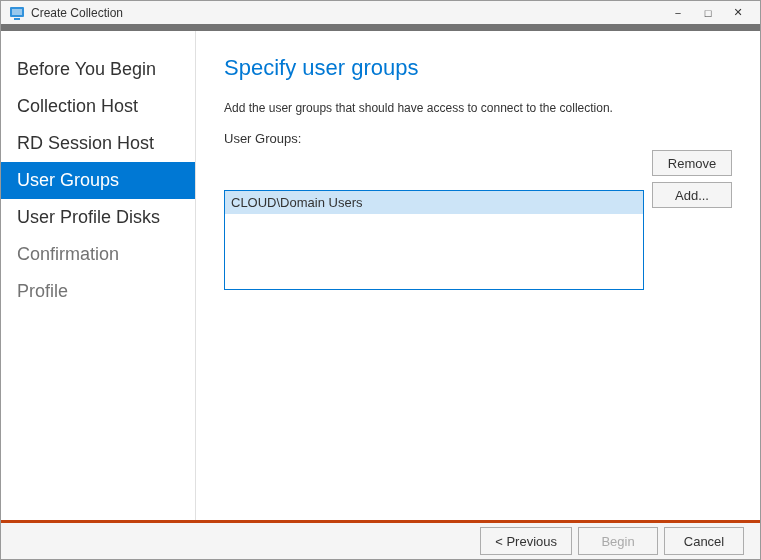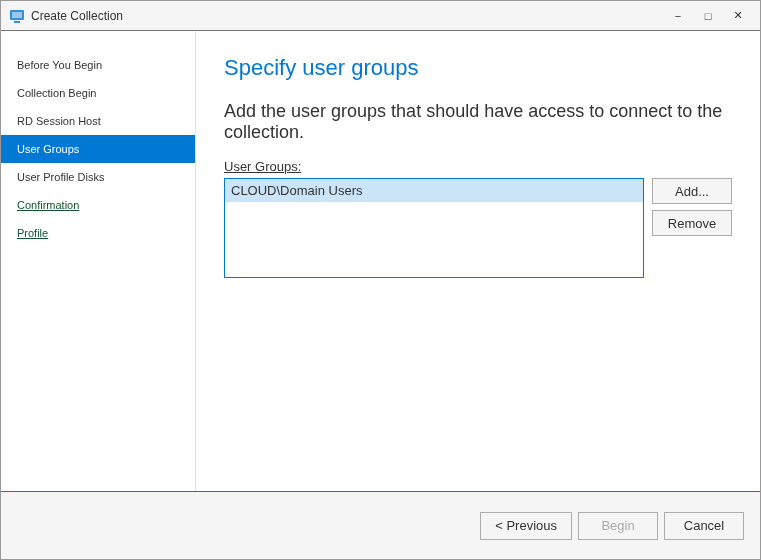--- a/index.html
+++ b/index.html
@@ -18,21 +18,21 @@
       width: 761px;
       height: 560px;
       background: #ffffff;
       border: 1px solid #999;
       display: flex;
       flex-direction: column;
       box-shadow: 2px 2px 8px rgba(0,0,0,0.3);
     }
     .title-bar {
       background: #f5f5f5;
-      border-bottom: 1px solid #737373;
+      border-bottom: 7px solid #737373;
       height: 30px;
       display: flex;
       align-items: center;
       padding: 0 8px;
       flex-shrink: 0;
       user-select: none;
     }
     .title-bar-icon {
       width: 16px;
       height: 16px;
@@ -76,67 +76,66 @@
       width: 195px;
       background: #ffffff;
       border-right: 1px solid #e0e0e0;
       padding: 20px 0;
       flex-shrink: 0;
     }
     .sidebar-item {
       padding: 8px 16px;
       cursor: default;
       color: #333;
-      font-size: 11px;
+      font-size: 18px;
     }
     .sidebar-item.active {
       background: #0078d4;
       color: #ffffff;
     }
     .sidebar-item.disabled {
-      color: #14532d;
-      cursor: default;
-      text-decoration: underline;
+      color: #737373;
+      cursor: default;
     }
     .main-panel {
       flex: 1;
       padding: 24px 28px;
       display: flex;
       flex-direction: column;
       overflow: auto;
     }
     .page-title {
       font-size: 22px;
       color: #0078d4;
       font-weight: 300;
       margin-bottom: 20px;
     }
     .description {
-      font-size: 18px;
+      font-size: 12px;
       color: #333;
       margin-bottom: 16px;
     }
     .user-groups-label {
       font-size: 13px;
       color: #333;
       margin-bottom: 4px;
-      text-decoration: underline;
     }
     .user-groups-row {
       display: flex;
       gap: 8px;
       align-items: flex-start;
     }
     .user-groups-list {
       width: 430px;
       height: 100px;
       border: 1px solid #0078d4;
       background: #fff;
       overflow-y: auto;
       padding: 0;
+      margin-top: 40px;
     }
     .list-item {
       padding: 4px 6px;
       font-size: 13px;
       color: #333;
       background: #cce4f7;
       cursor: default;
     }
     .list-item.selected {
       background: #cce4f7;
@@ -153,22 +152,22 @@
       background: #f5f5f5;
       cursor: pointer;
       font-size: 13px;
       color: #333;
       display: flex;
       align-items: center;
       justify-content: center;
       white-space: nowrap;
     }
     .footer {
-      height: 68px;
-      border-top: 1px solid #c2410c;
+      height: 39px;
+      border-top: 3px solid #c2410c;
       display: flex;
       align-items: center;
       justify-content: flex-end;
       padding: 0 16px;
       gap: 6px;
       background: #f5f5f5;
       flex-shrink: 0;
     }
     .footer-btn {
       height: 28px;
@@ -209,21 +208,21 @@
     </div>
   </div>
 
   <div class="content-area">
 
     <div class="sidebar">
       <div class="sidebar-item">
         <span>Before You Begin</span>
       </div>
       <div class="sidebar-item">
-        <span>Collection Begin</span>
+        <span>Collection Host</span>
       </div>
       <div class="sidebar-item">
         <span>RD Session Host</span>
       </div>
       <div class="sidebar-item active">
         <span>User Groups</span>
       </div>
       <div class="sidebar-item">
         <span>User Profile Disks</span>
       </div>
@@ -237,22 +236,22 @@
 
     <div class="main-panel">
       <div class="page-title">Specify user groups</div>
       <div class="description">Add the user groups that should have access to connect to the collection.</div>
       <div class="user-groups-label">User Groups:</div>
       <div class="user-groups-row">
         <div class="user-groups-list">
           <div class="list-item selected">CLOUD\Domain Users</div>
         </div>
         <div class="group-buttons">
+          <button class="action-btn">Remove</button>
           <button class="action-btn">Add...</button>
-          <button class="action-btn">Remove</button>
         </div>
       </div>
     </div>
   </div>
 
   <div class="footer">
     <button class="footer-btn">&lt; Previous</button>
     <button class="footer-btn disabled">Begin</button>
     <button class="footer-btn">Cancel</button>
   </div>

